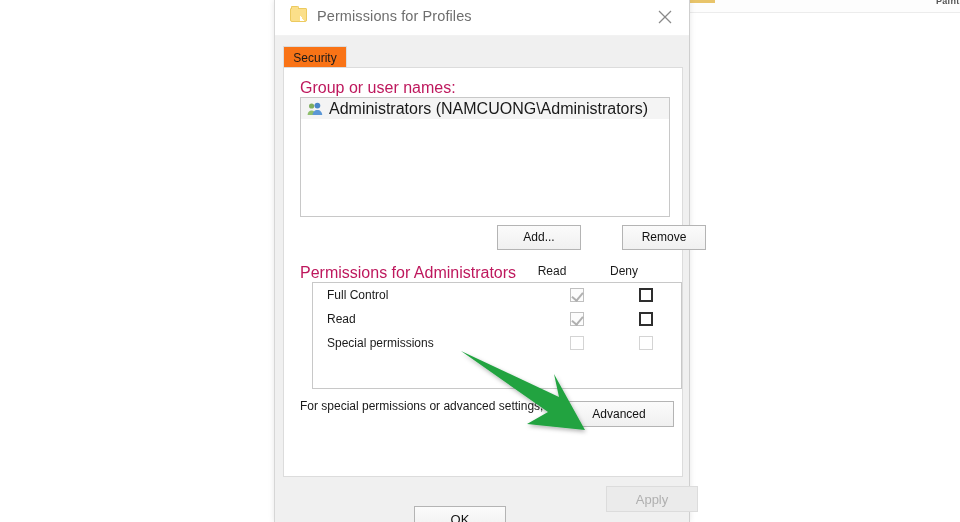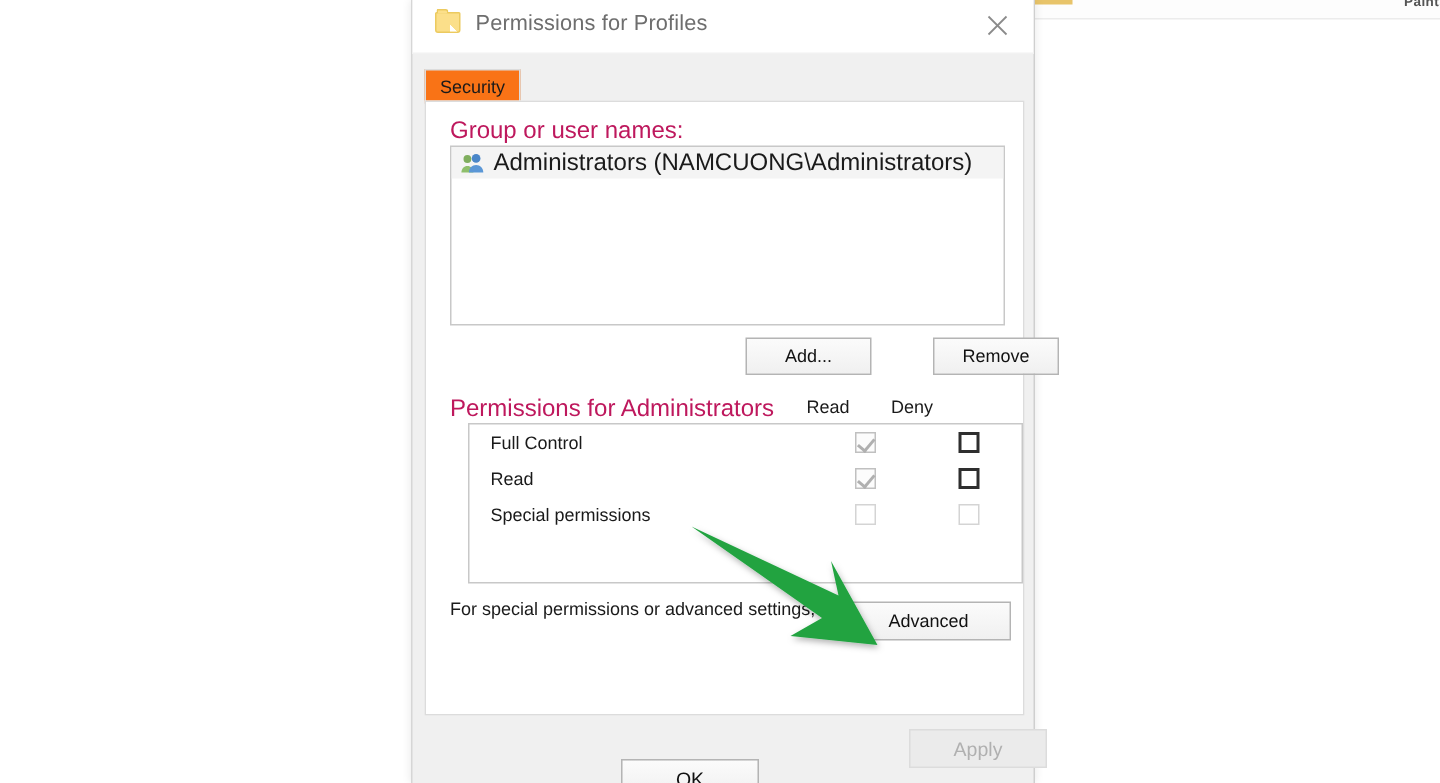--- a/index.html
+++ b/index.html
@@ -217,21 +217,21 @@
   #perm-label { left: 16px; top: 196px; text-align: right; }
   #col-allow {
     position: absolute;
     left: 238px; top: 196px;
     width: 60px; text-align: center;
     font-size: 12px; color: #1a1a1a;
   }
   #col-deny {
     position: absolute;
     left: 310px; top: 196px;
-    width: 60px; 
+    width: 60px; text-align: center;
     font-size: 12px; color: #1a1a1a;
   }
   #perm-list {
     position: absolute;
     left: 28px;
     top: 214px;
     width: 370px;
     height: 107px;
     background: #ffffff;
     border: 1px solid #c8c8c8;

